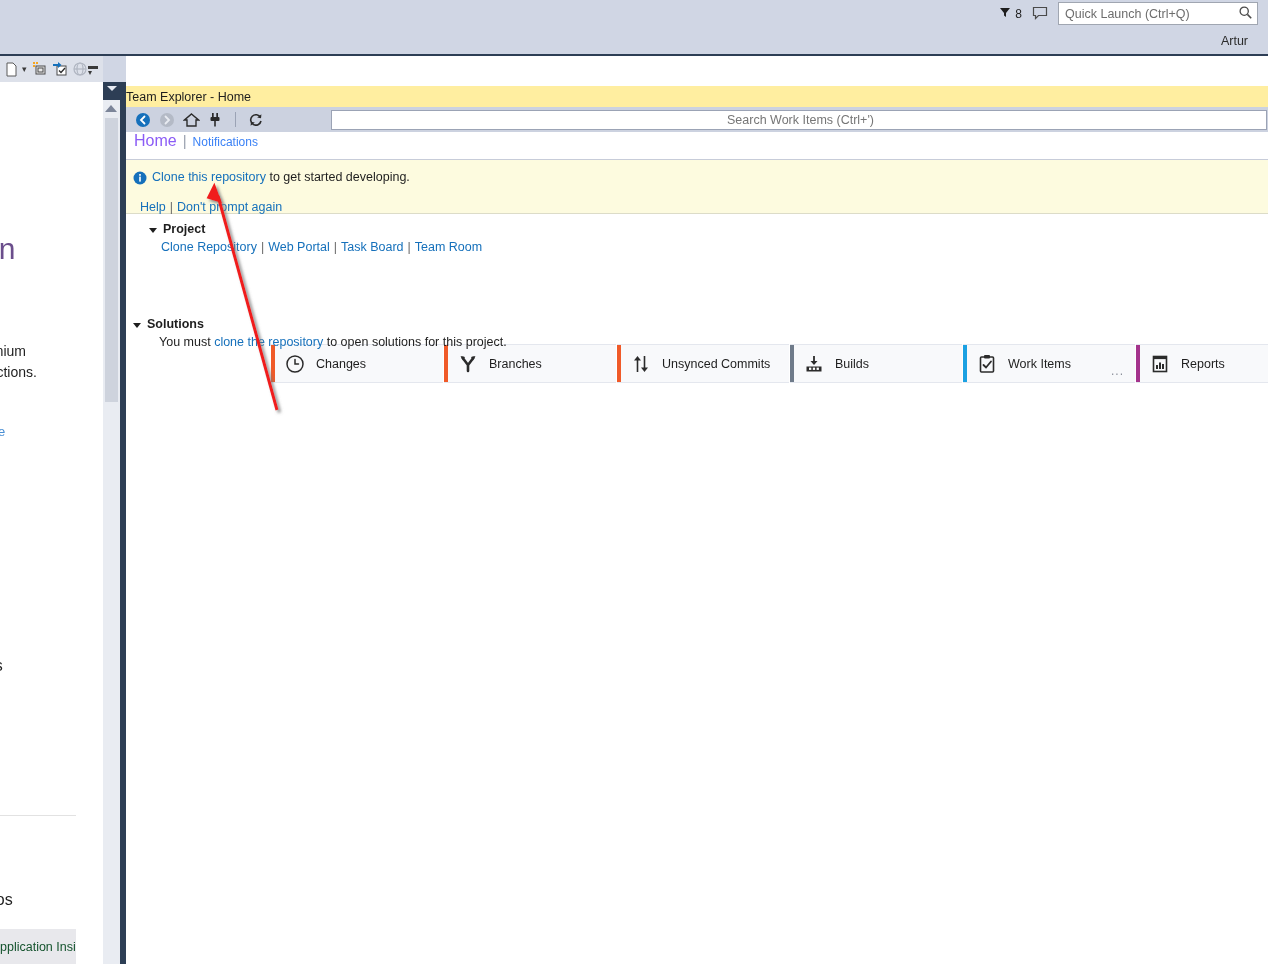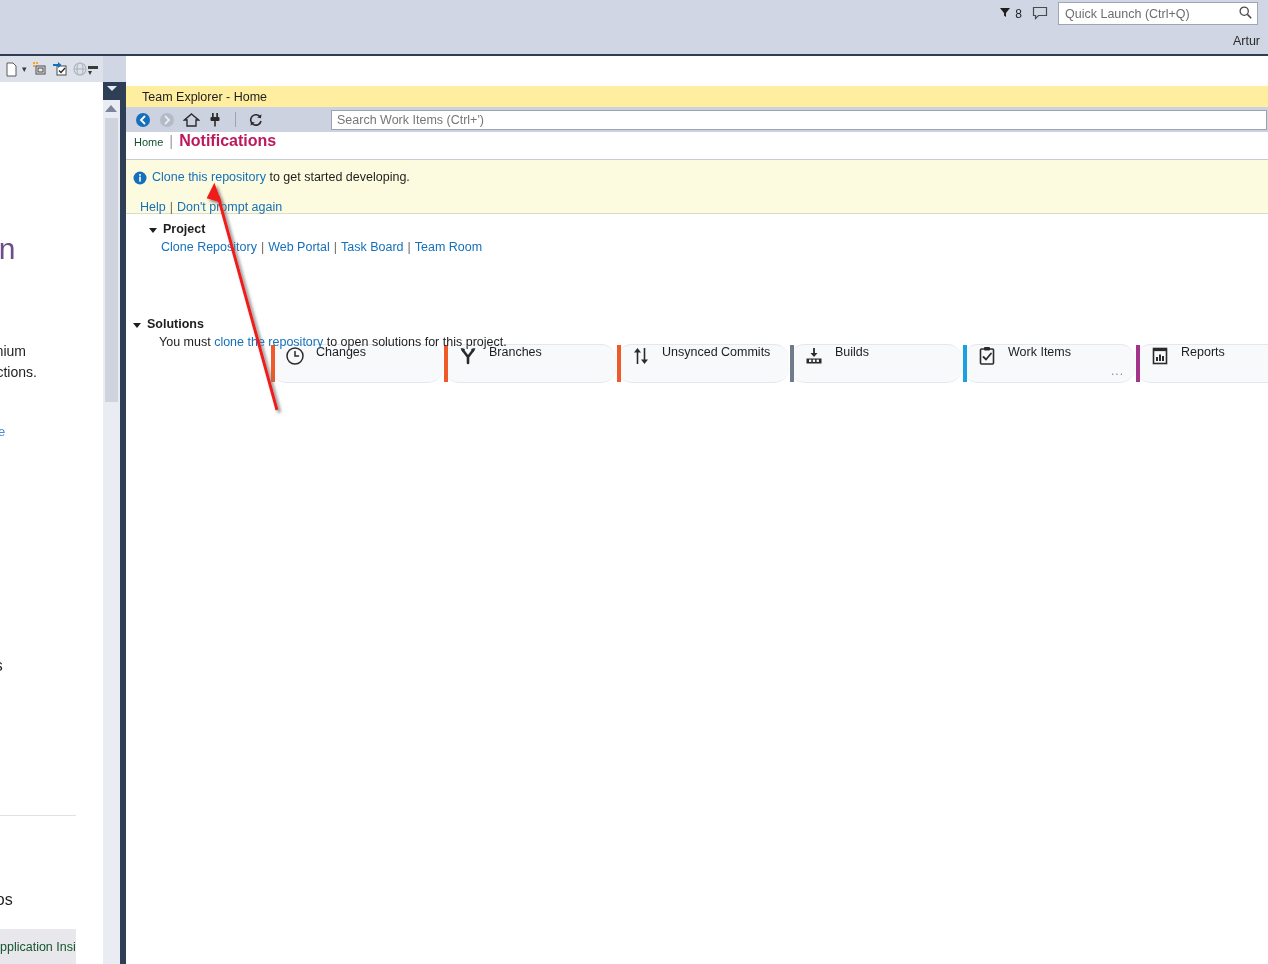--- a/index.html
+++ b/index.html
@@ -41,21 +41,21 @@
     font-size: 12.5px; color: #6d6d6d;
     padding: 0 22px 0 6px; width: 100%; height: 100%;
     line-height: 19px;
   }
   .ql-input::placeholder { color: #6d6d6d; opacity: 1; }
   .ql-search-icon {
     position: absolute; right: 4px; top: 2px;
     width: 15px; height: 15px;
   }
   .user-name {
-    position: absolute; right: 8px; top: 34px;
+    position: absolute; right: 20px; top: 34px;
     font-size: 12.5px; color: #2b2b2b;
   }
   .vs-topbar-accentline {
     position: absolute; left: 0; top: 54px; width: 1268px; height: 2px;
     background: #2d3e55;
   }
 
   
   .mini-toolbar {
     position: absolute; left: 0; top: 56px; width: 103px; height: 26px;
@@ -157,21 +157,21 @@
     position: absolute; left: 126px; top: 82px;
     width: 1142px; height: 882px;
     background: #ffffff;
   }
   .te-titlebar {
     position: absolute; left: 0; top: 4px; width: 1142px; height: 21px;
     background: #ffeea0;
     display: flex; align-items: center;
   }
   .te-titlebar-label {
-    font-size: 12.5px; color: #1e1e1e; padding-left: 16px; font-weight: 400;
+    font-size: 12.5px; color: #1e1e1e; padding-left: 0; font-weight: 400;
   }
   .te-toolbar {
     position: absolute; left: 0; top: 25px; width: 1142px; height: 25px;
     background: #ccd2e0;
     display: flex; align-items: center;
   }
   .te-nav-icons {
     display: flex; align-items: center; gap: 6px; padding-left: 8px;
   }
   .te-ic { width: 18px; height: 18px; display:flex; align-items:center; justify-content:center; }
@@ -180,33 +180,33 @@
   }
   .te-search {
     position: absolute; left: 205px; top: 3px;
     width: 934px; height: 18px;
     background: #ffffff; border: 1px solid #9ba3b5;
     display: flex; align-items: center;
   }
   .te-search input {
     border: 0; outline: 0; background: transparent; width: 100%;
     font-family: "Liberation Sans", sans-serif;
-    font-size: 12.5px; color: #767676; padding-left: 5px;
+    font-size: 12.5px; color: #767676; padding-left: 5px; text-align: center;
   }
   .te-search input::placeholder { color: #767676; opacity: 1; }
 
   .te-breadcrumb {
     position: absolute; left: 0; top: 50px; width: 1142px; height: 27px;
     background: #ffffff;
     border-bottom: 1px solid #c7ccd9;
     display: flex; align-items: baseline; padding-left: 8px;
   }
-  .bc-home { font-size: 11px; color: #14532d; }
+  .bc-home { font-size: 16px; color: #8b5cf6; }
   .bc-pipe { font-size: 15px; color: #9aa0ae; margin: 0 6px; }
-  .bc-notif { font-size: 16px; color: #be185d; font-weight: bold; }
+  .bc-notif { font-size: 12px; color: #3b82f6; }
 
   
   .te-banner {
     position: absolute; left: 0; top: 78px; width: 1142px; height: 53px;
     background: #fdfbdf;
     border-bottom: 1px solid #dcdcc8;
   }
   .banner-info-icon {
     position: absolute; left: 7px; top: 11px; width: 14px; height: 14px;
   }
@@ -243,24 +243,23 @@
   .tiles {
     position: absolute; left: 145px; top: 262px;
     display: flex; align-items: stretch;
   }
   .tile {
     position: relative;
     height: 37px; width: 172px;
     background: #f8f9fb;
     border-top: 1px solid #e4e7ee;
     border-bottom: 1px solid #e4e7ee;
-    display: flex; 
+    display: flex; align-items: center;
     margin-right: 1px;
     cursor: pointer;
-    border-radius: 15px;
   }
   .tile-accent {
     position: absolute; left: 0; top: 0; width: 4px; height: 100%;
   }
   .tile-icon {
     width: 22px; height: 22px; margin-left: 13px;
     display: flex; align-items: center; justify-content: center;
     flex: 0 0 auto;
   }
   .tile-label {

